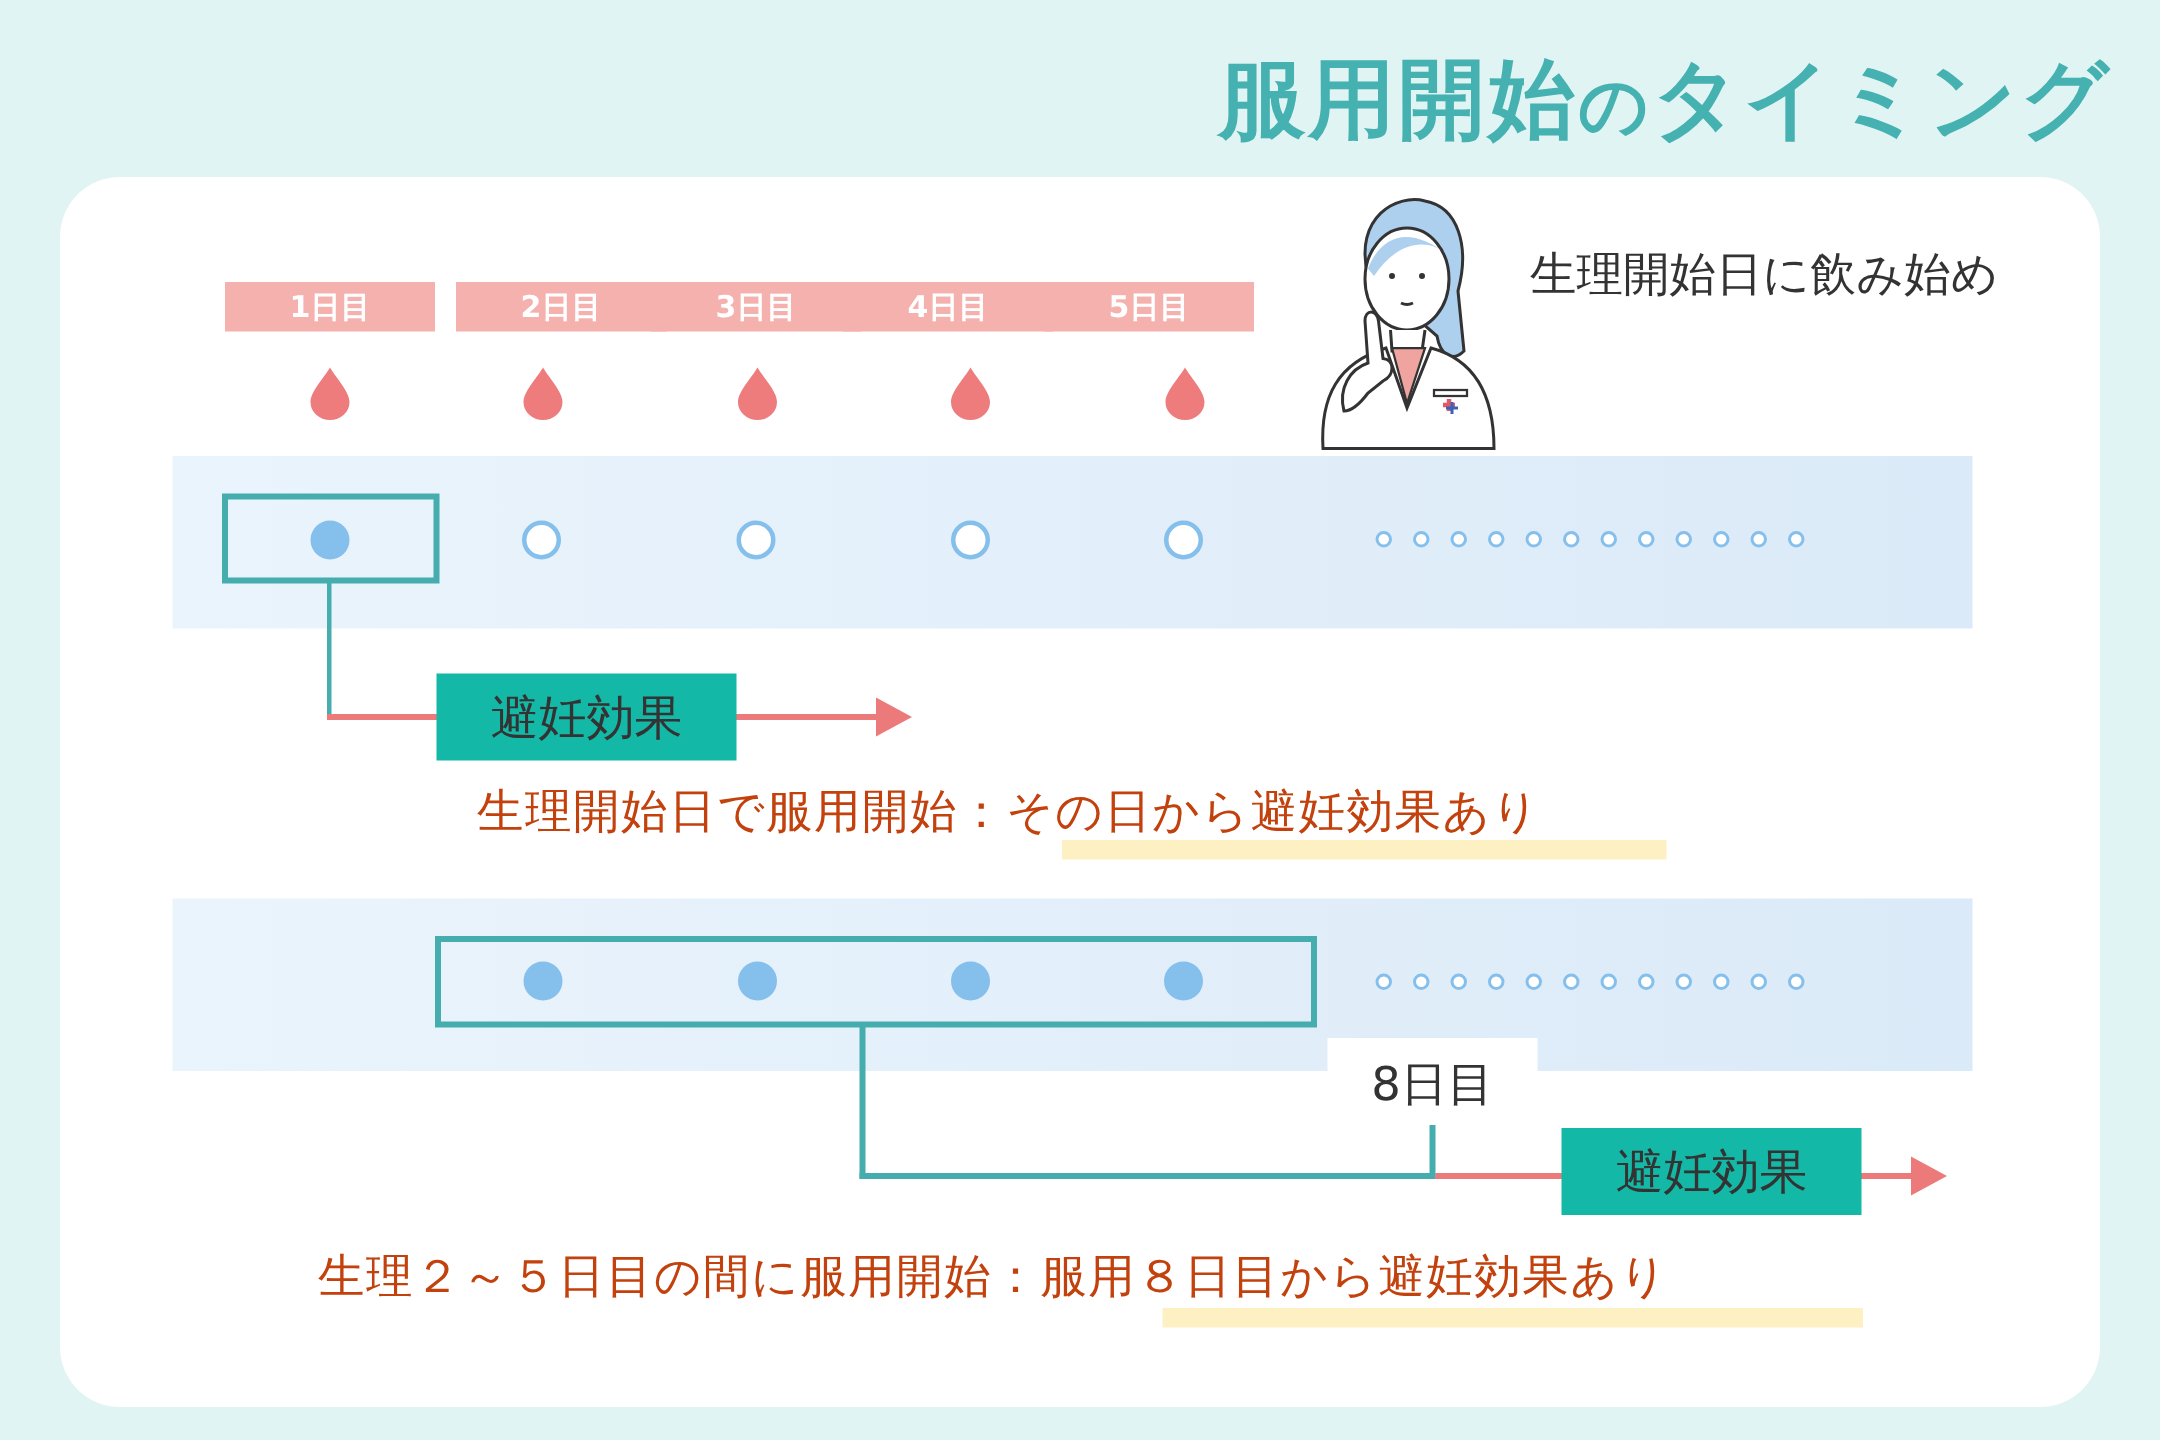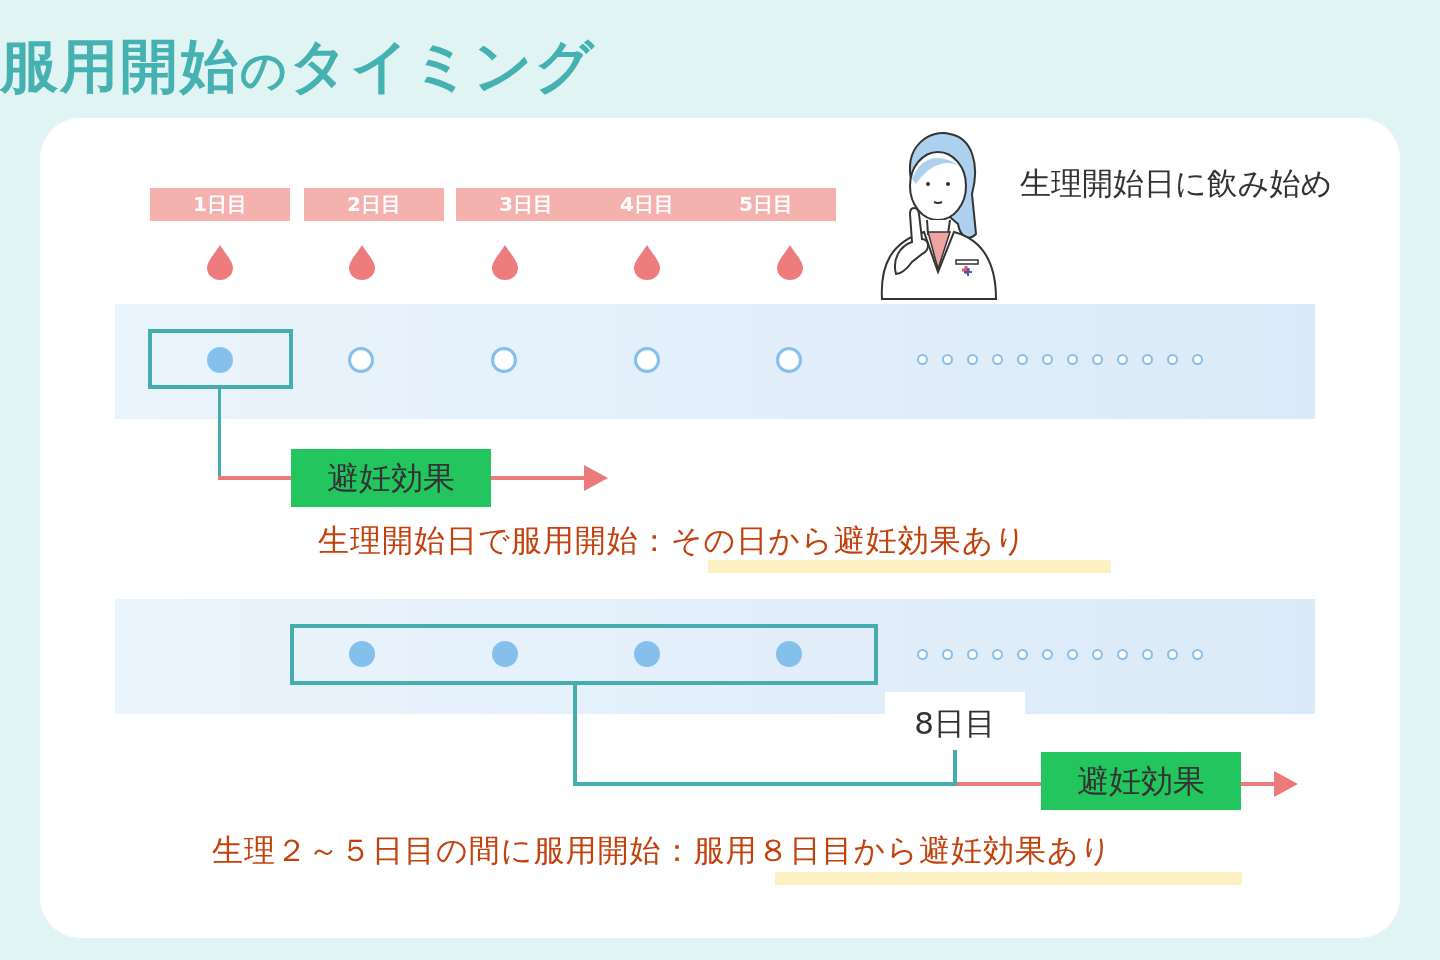--- a/index.html
+++ b/index.html
@@ -1,51 +1,51 @@
 <!DOCTYPE html>
 <html><head>
 <meta charset="utf-8">
 <style>
   html,body{margin:0;padding:0;}
   body{width:1440px;height:960px;background:#e0f4f3;position:relative;overflow:hidden;font-family:"DejaVu Sans","Liberation Sans",sans-serif;color:#333;}
-  .title{position:absolute;top:26px;left:0;width:1408px;text-align:left;font-size:58px;font-weight:bold;color:#45b1b1;letter-spacing:2px;line-height:80px;}
+  .title{position:absolute;top:26px;left:0;width:1408px;text-align:right;font-size:58px;font-weight:bold;color:#45b1b1;letter-spacing:2px;line-height:80px;}
   .title .small{font-size:46px;}
   .card{position:absolute;left:40px;top:118px;width:1360px;height:820px;background:#fff;border-radius:40px;}
   .abs{position:absolute;}
   .day-label{position:absolute;top:188px;height:33px;width:140px;background:#f4b1ae;color:#fff;font-weight:bold;font-size:20px;text-align:center;line-height:33px;}
   .drop{position:absolute;top:244px;width:30px;height:36px;}
   .band{position:absolute;left:115px;width:1200px;height:115px;background:linear-gradient(90deg,#eaf4fc,#dbeaf8);}
   .circle{position:absolute;width:26px;height:26px;border-radius:50%;box-sizing:border-box;}
   .circle.filled{background:#85bfec;}
   .circle.empty{border:3px solid #85bfec;background:#fff;}
   .dots{position:absolute;display:flex;gap:14px;}
   .dot{width:11px;height:11px;border:2.5px solid #85bfec;border-radius:50%;box-sizing:border-box;background:#fff;}
   .tealbox{position:absolute;border:4px solid #45adad;box-sizing:border-box;}
   .tline{position:absolute;background:#45adad;}
   .rline{position:absolute;background:#ed7a7a;height:4px;}
   .arrow{position:absolute;width:0;height:0;border-top:13px solid transparent;border-bottom:13px solid transparent;border-left:24px solid #ed7a7a;}
-  .effect{position:absolute;background:#22c55e;color:#333;font-size:32px;text-align:center;}
+  .effect{position:absolute;background:#14b8a6;color:#333;font-size:32px;text-align:center;}
   .stmt{position:absolute;font-size:31px;color:#c2410c;white-space:nowrap;letter-spacing:1px;}
   .hl{position:absolute;background:#fdf0c3;height:13px;}
   .bubble{position:absolute;left:1020px;top:158px;font-size:31px;line-height:50px;color:#333;width:370px;}
   .day8{position:absolute;left:885px;top:692px;width:140px;height:60px;background:#fff;font-size:31px;text-align:center;line-height:62px;color:#333;}
 </style>
 </head>
 <body>
 
 <div class="title">
   <span>服用開始</span><span class="small">の</span><span>タイミング</span>
 </div>
 
 <div class="card"></div>
 
 <div class="day-label" style="left:150px">1日目</div>
 <div class="day-label" style="left:304px">2日目</div>
-<div class="day-label" style="left:456px">3日目</div>
-<div class="day-label" style="left:577px">4日目</div>
+<div class="day-label" style="left:434px">3日目</div>
+<div class="day-label" style="left:562px">4日目</div>
 <div class="day-label" style="left:696px">5日目</div>
 
 <svg class="drop" style="left:205px" viewBox="0 0 30 36">
     <path d="M15 1 C11 8 2 17 2 24 A13 12 0 0 0 28 24 C28 17 19 8 15 1Z" fill="#ee7c7c"></path>
   </svg>
 <svg class="drop" style="left:347px" viewBox="0 0 30 36">
     <path d="M15 1 C11 8 2 17 2 24 A13 12 0 0 0 28 24 C28 17 19 8 15 1Z" fill="#ee7c7c"></path>
   </svg>
 <svg class="drop" style="left:490px" viewBox="0 0 30 36">
     <path d="M15 1 C11 8 2 17 2 24 A13 12 0 0 0 28 24 C28 17 19 8 15 1Z" fill="#ee7c7c"></path>

